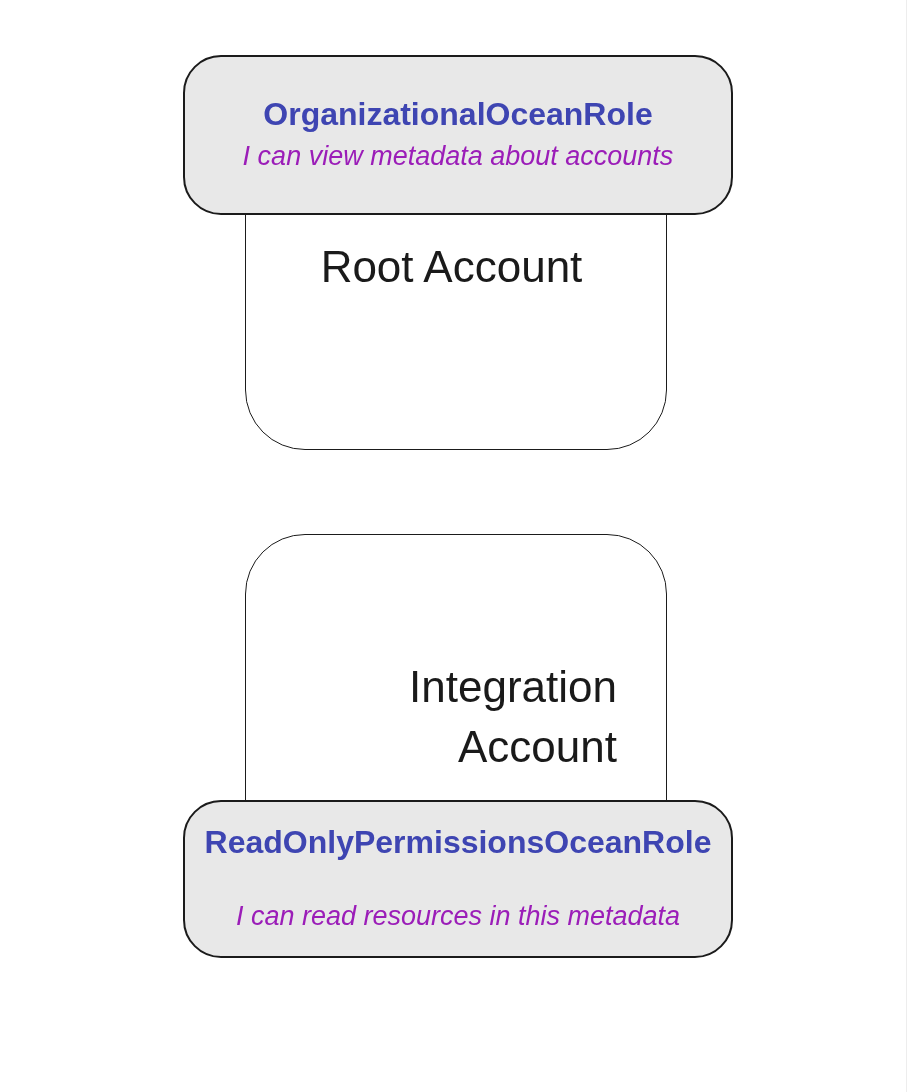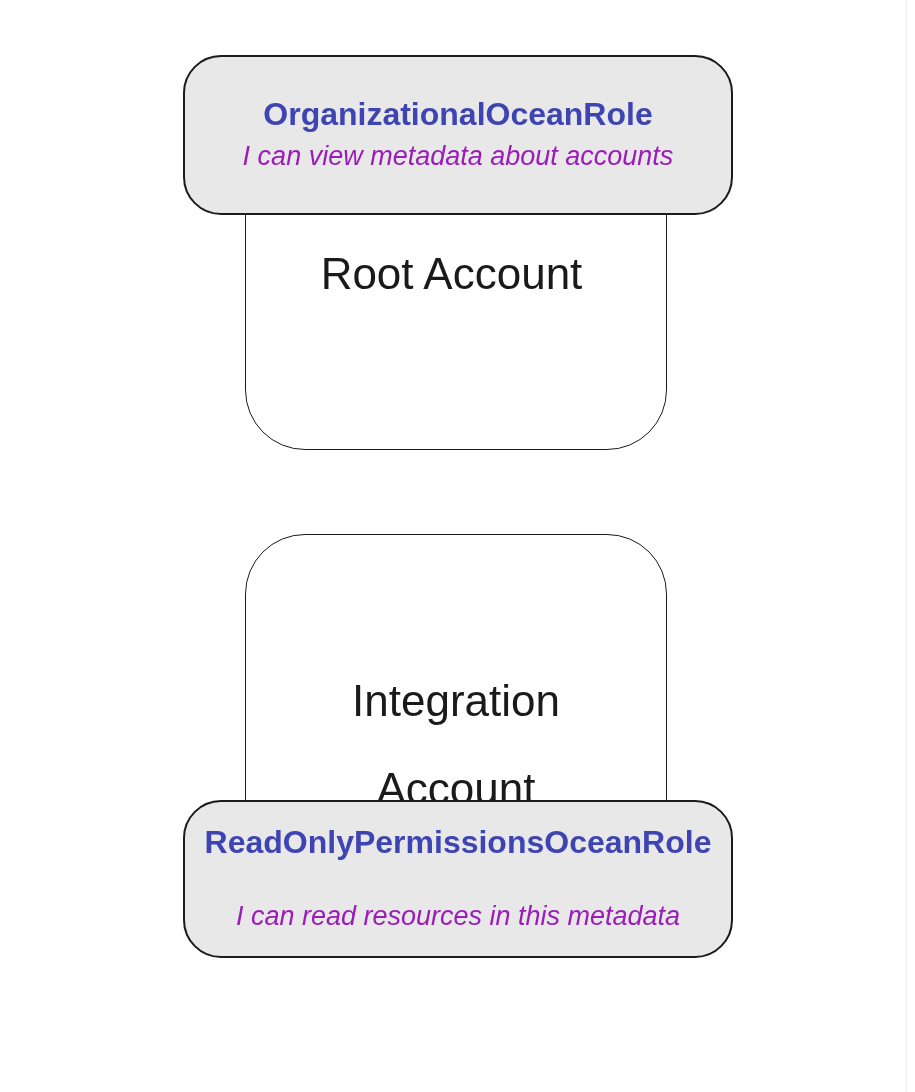--- a/index.html
+++ b/index.html
@@ -30,22 +30,22 @@
 
   .account-label {
     position: absolute;
     z-index: 2;
     text-align: center;
     color: var(--account-text-color, #1a1a1a);
     font-size: 44px;
     font-weight: 400;
     letter-spacing: 0px;
   }
-  .label-root        { left: 245px; top: 248px; width: 413px; line-height: 52px; }
-  .label-integration { left: 295px; top: 657px; width: 322px; line-height: 88px; }
+  .label-root        { left: 245px; top: 241px; width: 413px; line-height: 52px; }
+  .label-integration { left: 295px; top: 657px; width: 322px; line-height: 60px; text-align: right; }
 
   
   .role-badge {
     position: absolute;
     box-sizing: border-box;
     left: 183px;
     width: 550px;
     background: var(--badge-fill, #e8e8e8);
     border: 2px solid var(--line-color, #1b1b1b);
     border-radius: 38px;

